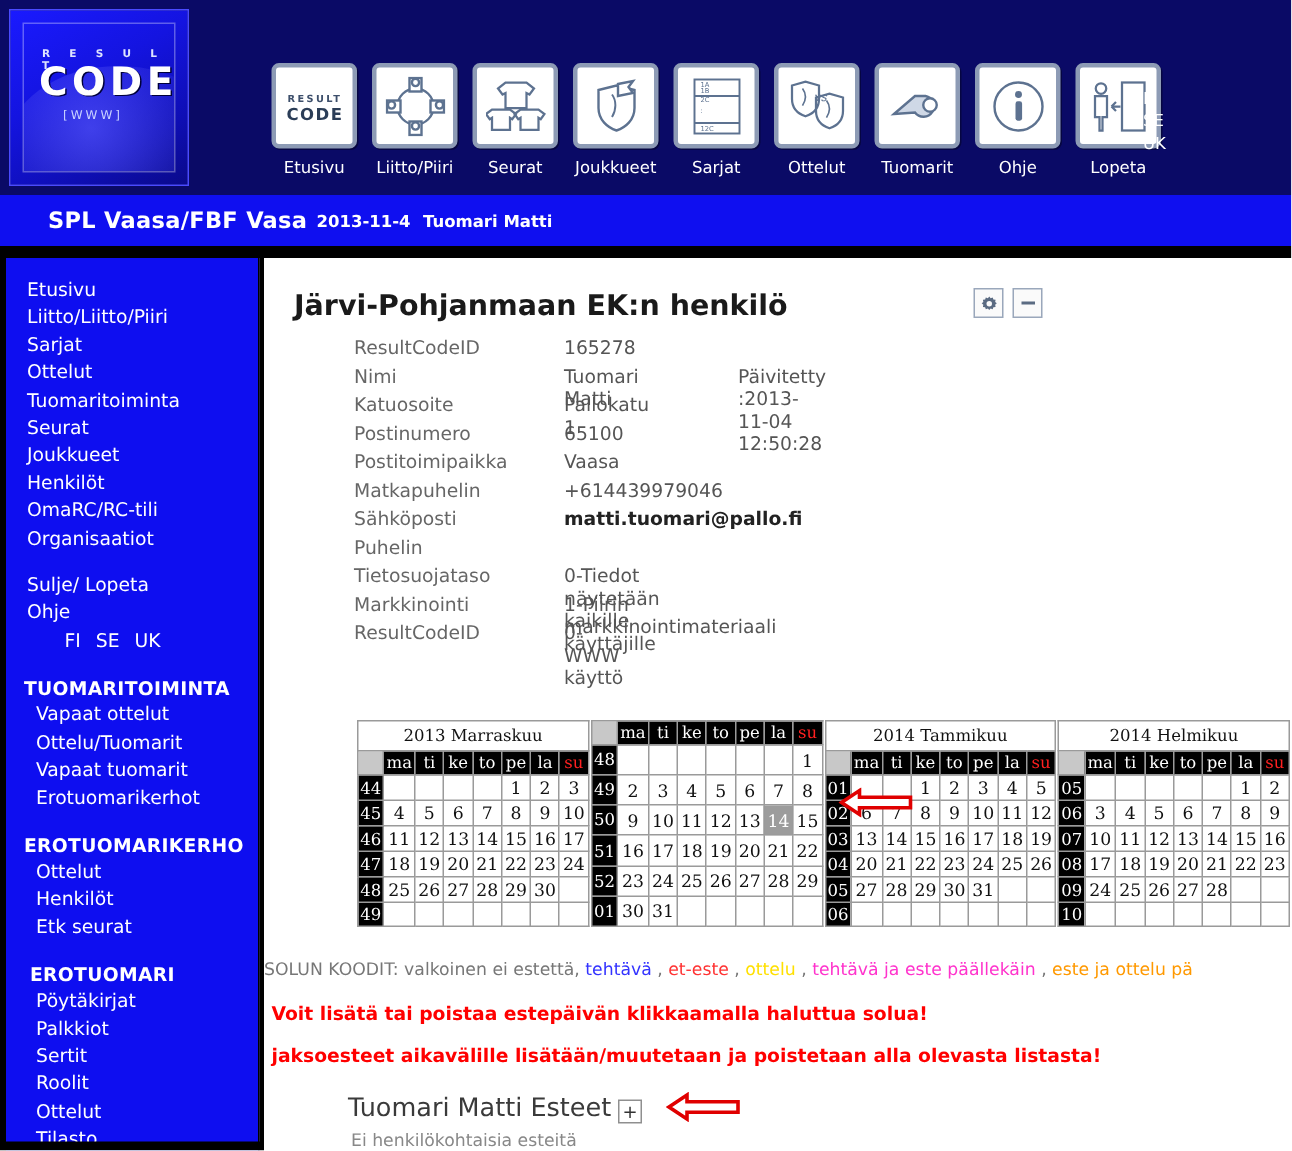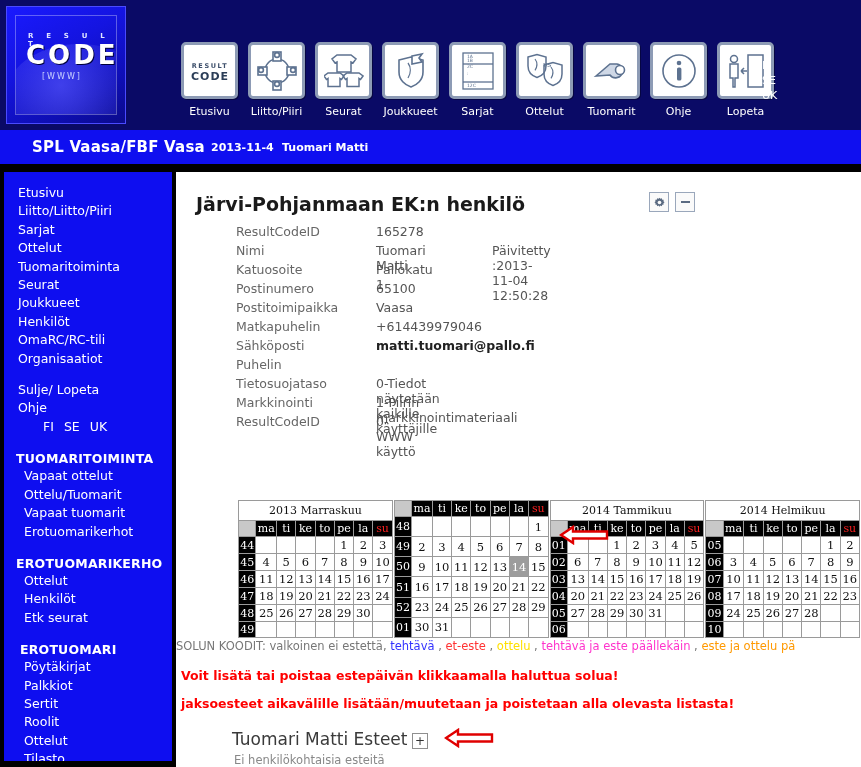--- a/index.html
+++ b/index.html
@@ -127,21 +127,21 @@
   .tool-btn .minus { display:block; width:9px; height:2px; background:#5b6b82; }
 
   .info { position:absolute; left:60px; top:52px; font-size:12.5px; color:#555; }
   .info .row { height:19px; position:relative; }
   .info .k { position:absolute; left:0; top:0; color:#666; }
   .info .v { position:absolute; left:140px; top:0; color:#555; }
   .info .v.bold { color:#222; font-weight:bold; }
   .info .upd { position:absolute; left:256px; top:0; color:#555; }
 
   
-  .cal-wrap { position:absolute; left:62px; top:328px; display:flex; }
+  .cal-wrap { position:absolute; left:62px; top:308px; display:flex; }
   table.cal { border-collapse:collapse; font-family:"DejaVu Serif","Liberation Serif",serif; margin-right:1px;}
   table.cal td, table.cal th { border:1px solid #9a9a9a; }
   table.cal caption {
     caption-side:top; border:1px solid #9a9a9a; border-bottom:none;
     font-size:11px; padding:3px 0 3px; font-weight:normal; color:#111;
     font-family:"DejaVu Serif","Liberation Serif",serif;
   }
   table.cal th.dow {
     background:#000; color:#ffffff; font-size:11px; width:22px; height:15px;
     font-weight:normal; text-align:center;margin-left:44px;

